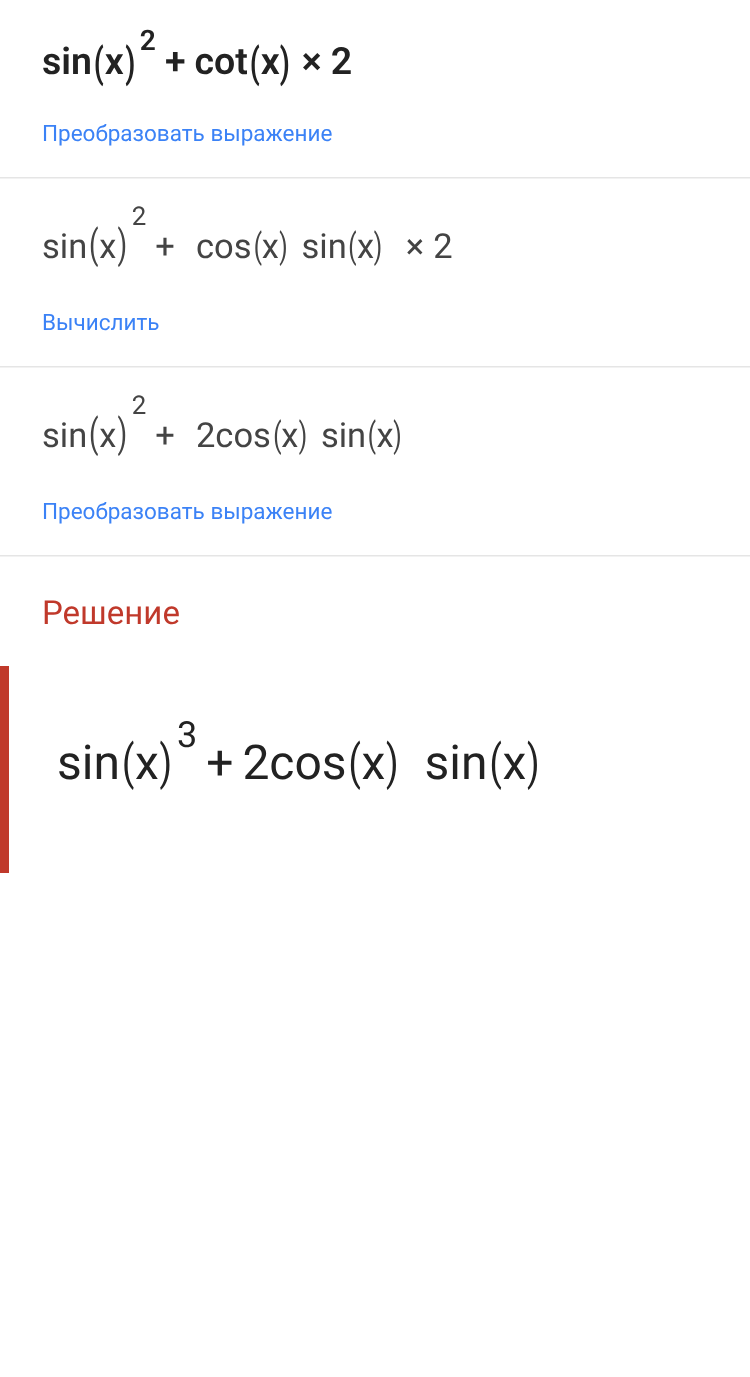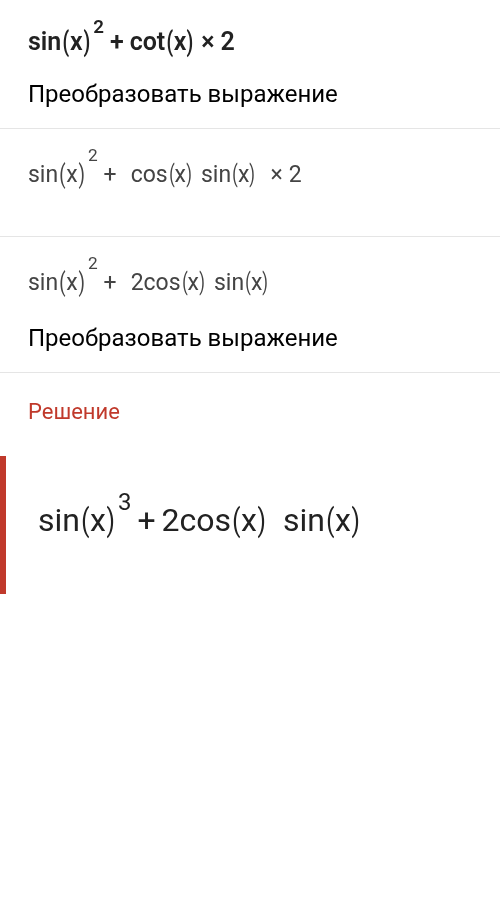--- a/index.html
+++ b/index.html
@@ -20,22 +20,22 @@
     font-size: 24px;
     color: #444;
     display: flex;
     align-items: center;
     flex-wrap: nowrap;
     line-height: 1;
     margin-bottom: 24px;
   }
   .step1 .math { font-weight: 600; color: #222; font-size: 25px; }
   .hint {
-    font-size: 24px;
-    color: #000000;
+    font-size: 15px;
+    color: #3b82f6;
   }
   .fn { white-space: pre; }
   .paren {
     display: inline-flex;
     align-items: center;
     transform: scaleX(0.7);
     transform-origin: center;
   }
   .paren.left  { margin-right: -2px; }
   .paren.right { margin-left: -2px; }
@@ -66,21 +66,21 @@
     background: #444;
   }
   
   .solution-section {
     padding: 26px 0 0 0;
   }
   .solution-label {
     font-size: 22px;
     color: #c0392b;
     padding-left: 28px;
-    margin-bottom: 32px;
+    margin-bottom: 22px;
     font-weight: 400;
   }
   .solution-box {
     border-left: 6px solid #c0392b;
     padding: 34px 16px 44px 20px;
   }
   .solution-box .math {
     margin-bottom: 0;
     font-size: 32px;
     color: #222;
@@ -140,20 +140,21 @@
       <span class="den">
         <span class="fn">sin</span>
         <span class="paren left">(</span>
         <span class="var">x</span>
         <span class="paren right">)</span>
       </span>
     </span>
     <span class="op">×</span>
     <span>2</span>
   </div>
+  <div class="hint">Вычислить</div>
 </div>
 
 <div class="step step3">
   <div class="math">
     <span class="fn">sin</span>
     <span class="paren left">(</span>
     <span class="var">x</span>
     <span class="paren right">)</span>
     <span class="sup">2</span>
     <span class="op">+</span>

